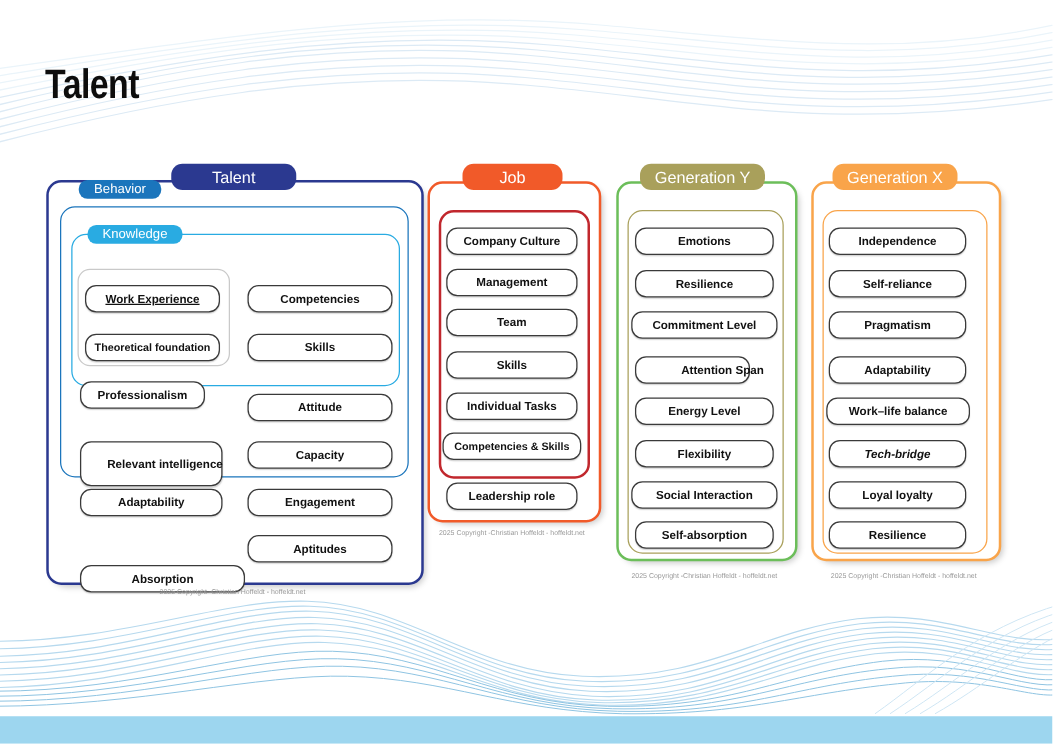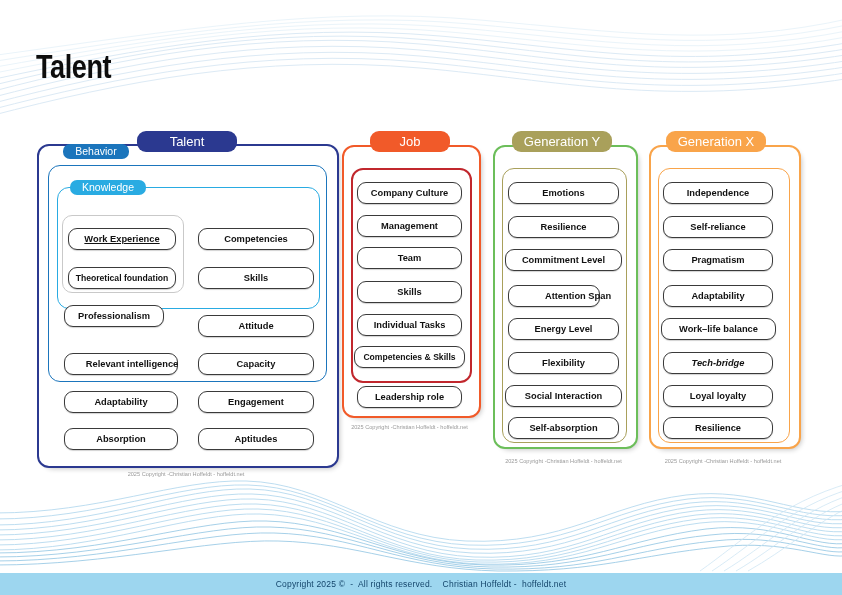--- a/index.html
+++ b/index.html
@@ -113,26 +113,26 @@
 
     <div class="greybox" style="left:62px;top:215px;width:122px;height:78px;"></div>
 
     <div class="pill" style="left:68px;top:228px;width:108px;height:22px;text-decoration:underline;">Work Experience</div>
     <div class="pill" style="left:198px;top:228px;width:116px;height:22px;">Competencies</div>
     <div class="pill narrow" style="left:68px;top:267px;width:108px;height:22px;">Theoretical foundation</div>
     <div class="pill" style="left:198px;top:267px;width:116px;height:22px;">Skills</div>
 
     <div class="pill" style="left:64px;top:305px;width:100px;height:22px;">Professionalism</div>
     <div class="pill" style="left:198px;top:315px;width:116px;height:22px;">Attitude</div>
-    <div class="pill" style="left:64px;top:353px;width:114px;height:22px;padding-left:22px;">Relevant intelligence</div>
+    <div class="pill" style="left:64px;top:353px;width:114px;height:36px;padding-left:22px;">Relevant intelligence</div>
     <div class="pill" style="left:198px;top:353px;width:116px;height:22px;">Capacity</div>
 
     <div class="pill" style="left:64px;top:391px;width:114px;height:22px;">Adaptability</div>
     <div class="pill" style="left:198px;top:391px;width:116px;height:22px;">Engagement</div>
-    <div class="pill" style="left:64px;top:428px;width:114px;height:22px;">Absorption</div>
+    <div class="pill" style="left:64px;top:452px;width:132px;height:22px;">Absorption</div>
     <div class="pill" style="left:198px;top:428px;width:116px;height:22px;">Aptitudes</div>
 
     <div class="copy-note" style="left:37px;top:471px;width:298px;">2025 Copyright -Christian Hoffeldt - hoffeldt.net</div>
   </div>
 
   <div class="panel">
     <div class="shadowbox" style="left:344px;top:147px;width:135px;height:269px;"></div>
     <div class="frame" style="left:342px;top:145px;width:135px;height:269px;border-width:2.2px;border-color:#F15A29;background:#ffffff;"></div>
     <div class="frame" style="left:351px;top:168px;width:117px;height:211px;border-width:2px;border-color:#C1272D;"></div>
 
@@ -207,15 +207,14 @@
     <g fill="none" stroke="#cfe6f4" stroke-width="0.8">
       <path d="M700,118 C740,90 780,50 850,30"></path>
       <path d="M712,118 C752,92 790,54 850,36"></path>
       <path d="M724,118 C764,94 800,58 850,42"></path>
       <path d="M736,118 C774,96 810,62 850,48"></path>
       <path d="M748,118 C784,98 818,68 850,54"></path>
     </g>
   </svg>
 
   <div class="footer-band"></div>
-  <div class="footer-text">Copyright 2025 ©  -  All rights reserved.    Christian Hoffeldt -  hoffeldt.net</div>
 
 </div>
 
 </body></html>

